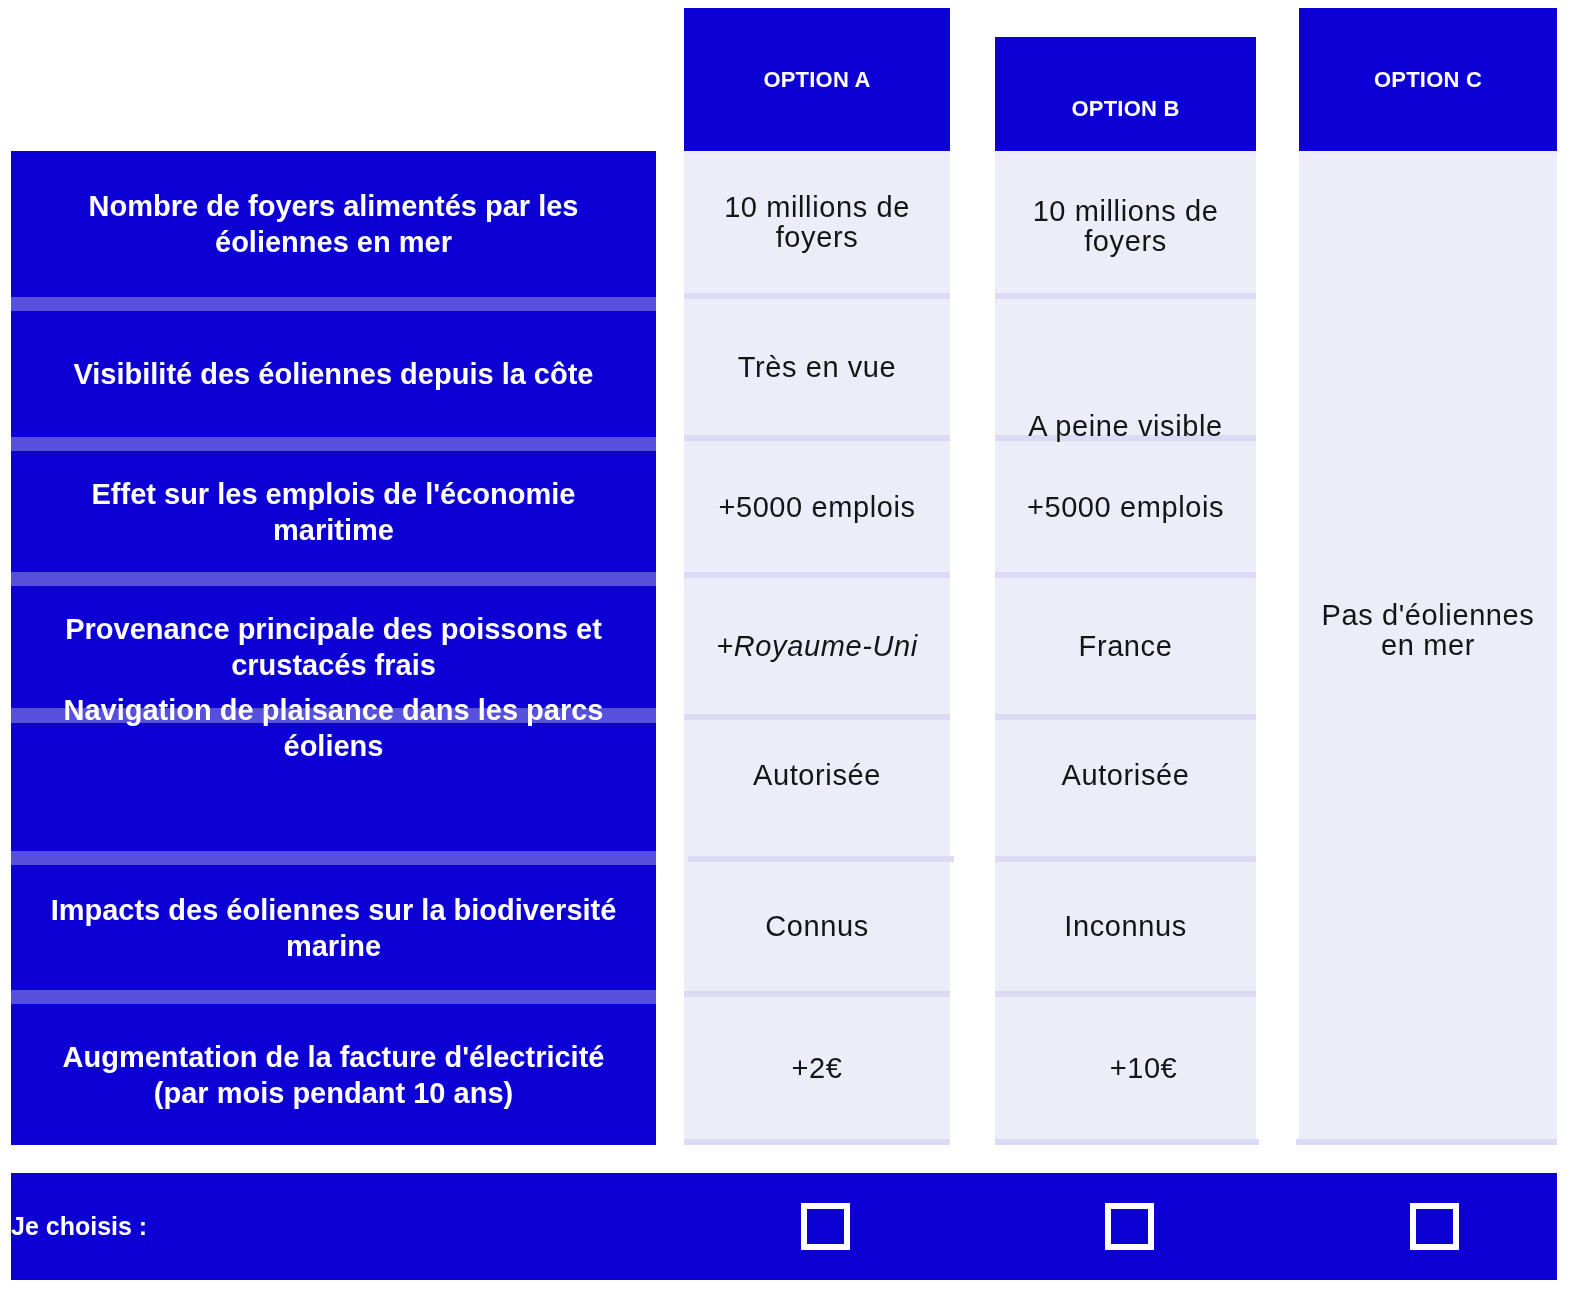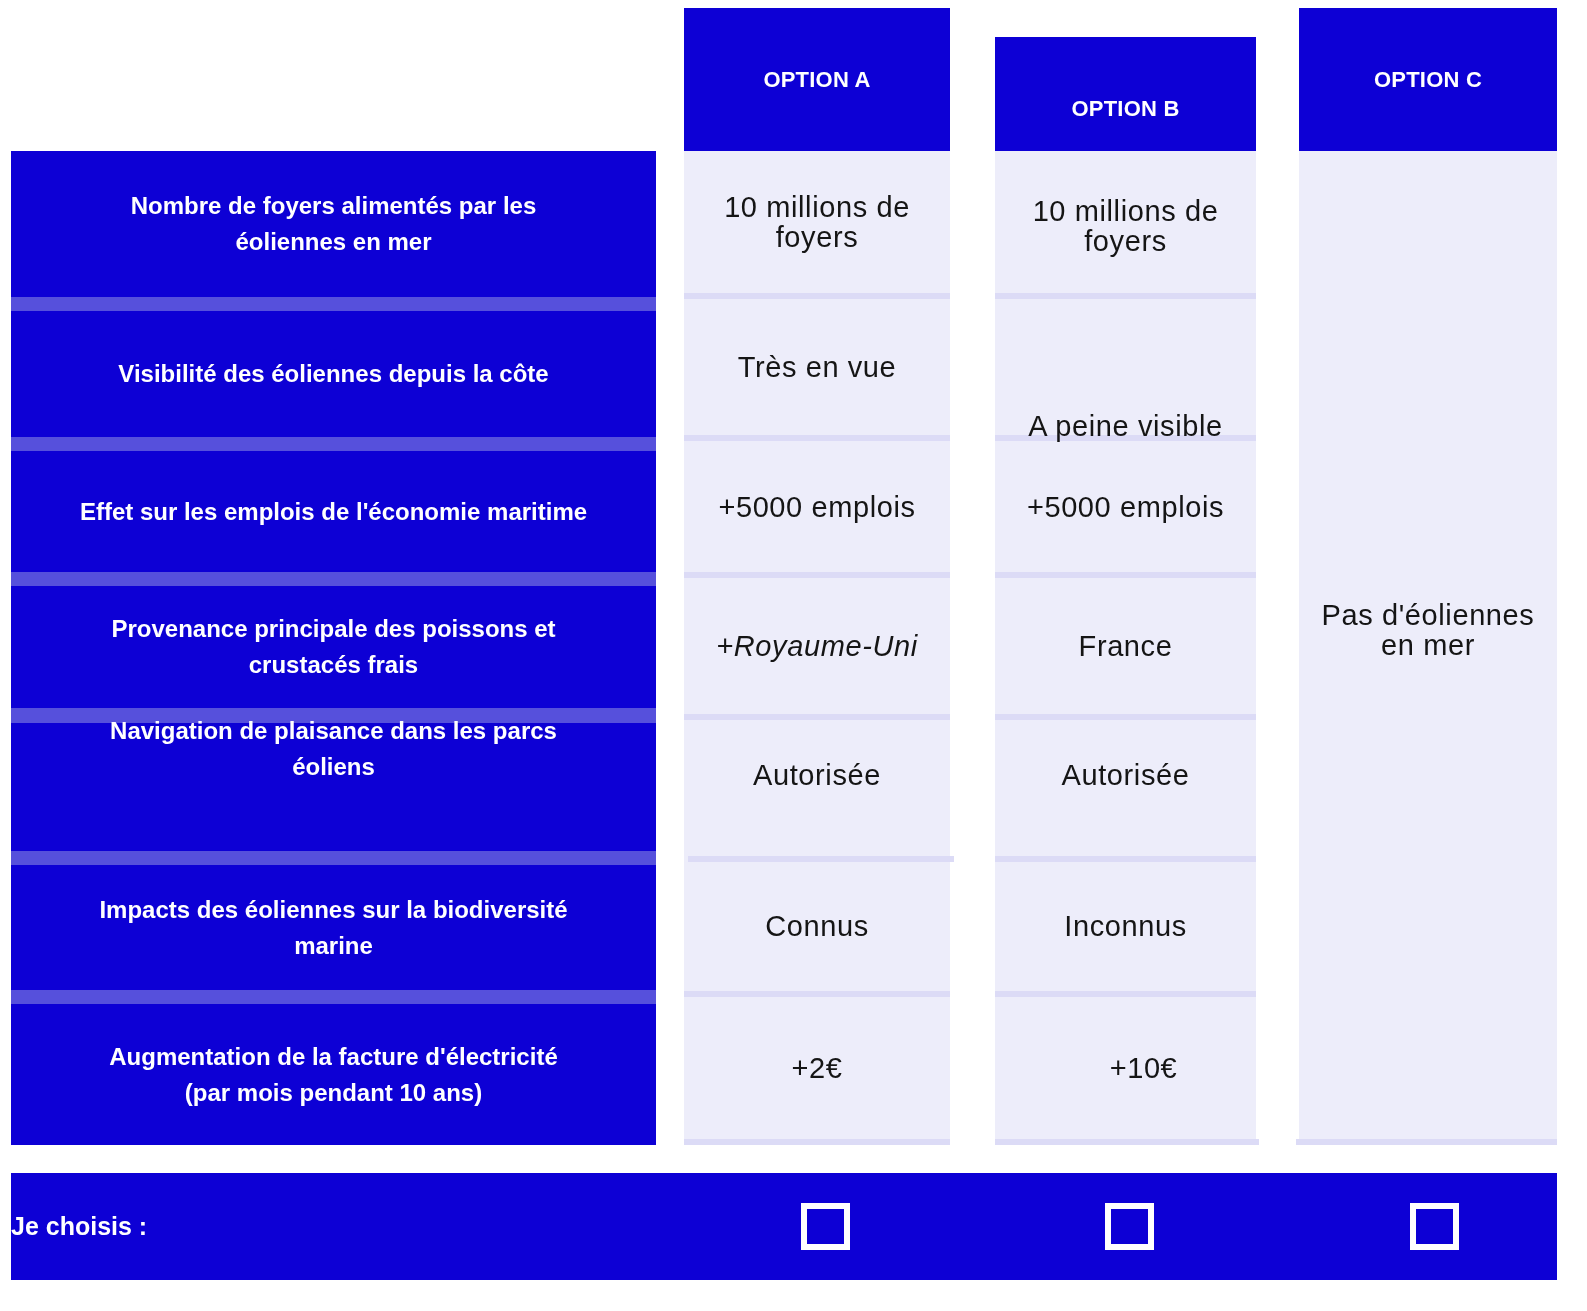--- a/index.html
+++ b/index.html
@@ -5,21 +5,21 @@
     html, body { margin: 0; padding: 0; background: #ffffff; }
     body { width: 1587px; height: 1311px; position: relative; overflow: hidden;
            font-family: "Liberation Sans", "DejaVu Sans", sans-serif; }
     .abs { position: absolute; box-sizing: border-box; }
     .blue { background: #0d00d5; }
     .head { display: flex; align-items: center; justify-content: center;
             color: #ffffff; font-weight: bold; font-size: 22px; letter-spacing: 0.2px; }
     .left-col { left: 11px; top: 151px; width: 645px; height: 994px; }
     .left-div { left: 11px; width: 645px; background: #5650dc; }
     .left-label { left: 11px; width: 645px; display: flex; align-items: center; justify-content: center;
-                  text-align: center; color: #ffffff; font-weight: bold; font-size: 24px;
+                  text-align: center; color: #ffffff; font-weight: bold; font-size: 29px;
                   line-height: 36px; white-space: pre-line; padding: 0 20px; }
     .opt-col { top: 151px; height: 994px; background: #ededfa; }
     .opt-div { height: 6px; background: #dcdbf6; }
     .cell { display: flex; align-items: center; justify-content: center; text-align: center;
             color: #151515; font-size: 29px; line-height: 30px; letter-spacing: 0.6px;
             white-space: pre-line; }
     .footer-label { display: flex; align-items: center; justify-content: flex-start;
                     color: #ffffff; font-weight: bold; font-size: 25px; }
     .checkbox { width: 49px; height: 47px; border: 6px solid #ffffff; background: #0d00d5; cursor: pointer; }
   </style>
@@ -43,21 +43,21 @@
 <div class="abs left-div" style="top:708px; height:15px;"></div>
 <div class="abs left-div" style="top:851px; height:14px;"></div>
 <div class="abs left-div" style="top:990px; height:14px;"></div>
 
 <div class="abs left-label" style="top:151px; height:146px;">Nombre de foyers alimentés par les
 éoliennes en mer</div>
 <div class="abs left-label" style="top:311px; height:126px;">Visibilité des éoliennes depuis la côte</div>
 <div class="abs left-label" style="top:451px; height:121px;">Effet sur les emplois de l'économie maritime</div>
 <div class="abs left-label" style="top:586px; height:122px;">Provenance principale des poissons et
 crustacés frais</div>
-<div class="abs left-label" style="top:703px; height:92px;">Navigation de plaisance dans les parcs
+<div class="abs left-label" style="top:682px; height:92px;">Navigation de plaisance dans les parcs
 éoliens</div>
 <div class="abs left-label" style="top:865px; height:125px;">Impacts des éoliennes sur la biodiversité
 marine</div>
 <div class="abs left-label" style="top:1004px; height:141px;">Augmentation de la facture d'électricité
 (par mois pendant 10 ans)</div>
 
 <div class="abs opt-col" style="left:684px; width:266px;"></div>
 <div class="abs opt-div" style="left:684px; width:266px; top:293px;"></div>
 <div class="abs opt-div" style="left:684px; width:266px; top:435px;"></div>
 <div class="abs opt-div" style="left:684px; width:266px; top:572px;"></div>

